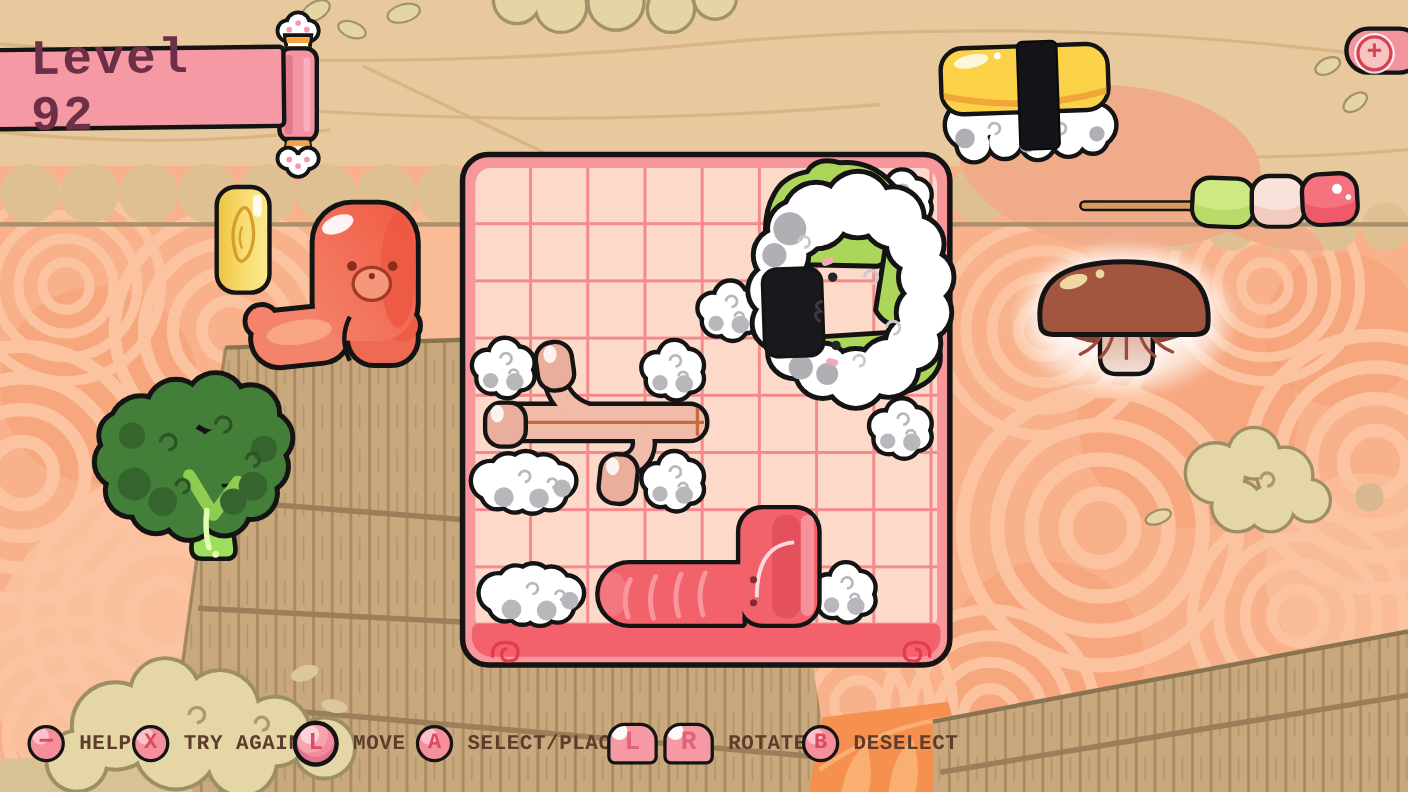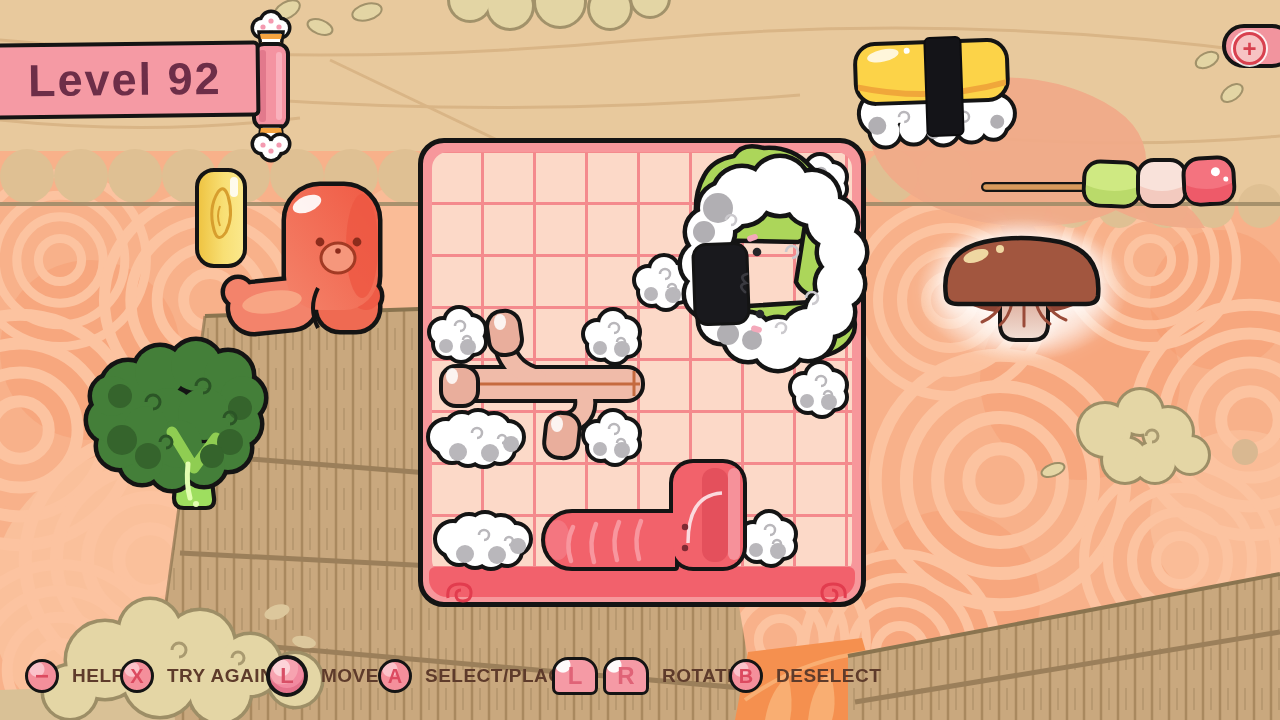--- a/index.html
+++ b/index.html
@@ -1,17 +1,17 @@
 <!DOCTYPE html>
 <html><head>
 <meta charset="utf-8">
 <style>
   html,body{margin:0;padding:0;background:#222;}
   .stage{position:relative;width:1280px;height:720px;overflow:hidden;margin:0 auto;
-    background:#f8b18a;font-family:Liberation Sans, sans-serif;}
+    background:#f8b18a;font-family:Liberation Mono, monospace;}
   .stage svg{position:absolute;left:0;top:0;}
   #bg-art{z-index:1;}
   
   .board{position:absolute;left:418px;top:138px;width:448px;height:469px;box-sizing:border-box;
     border:5px solid #141414;border-radius:26px;background:#f7979b;z-index:20;}
   .board-field{position:absolute;left:9px;top:9px;width:420px;height:424px;border-radius:16px;
     background-color:#fcd9c8;
     background-image:linear-gradient(to right,#f48a8d 3px,transparent 3px),
                      linear-gradient(to bottom,#f48a8d 3px,transparent 3px);
     background-size:52px 100%,100% 52px;

